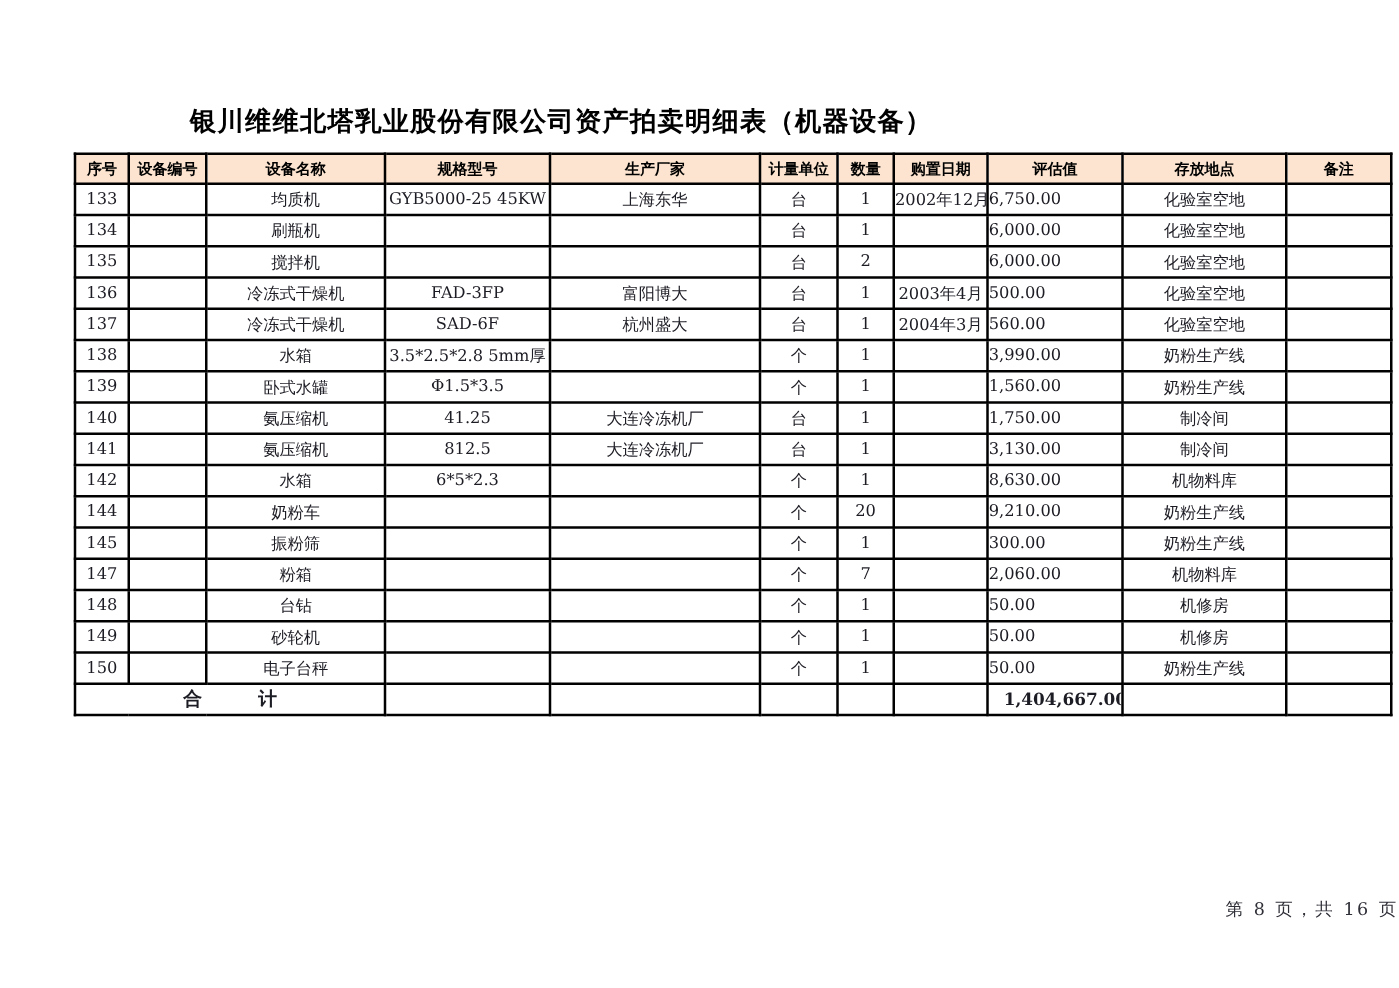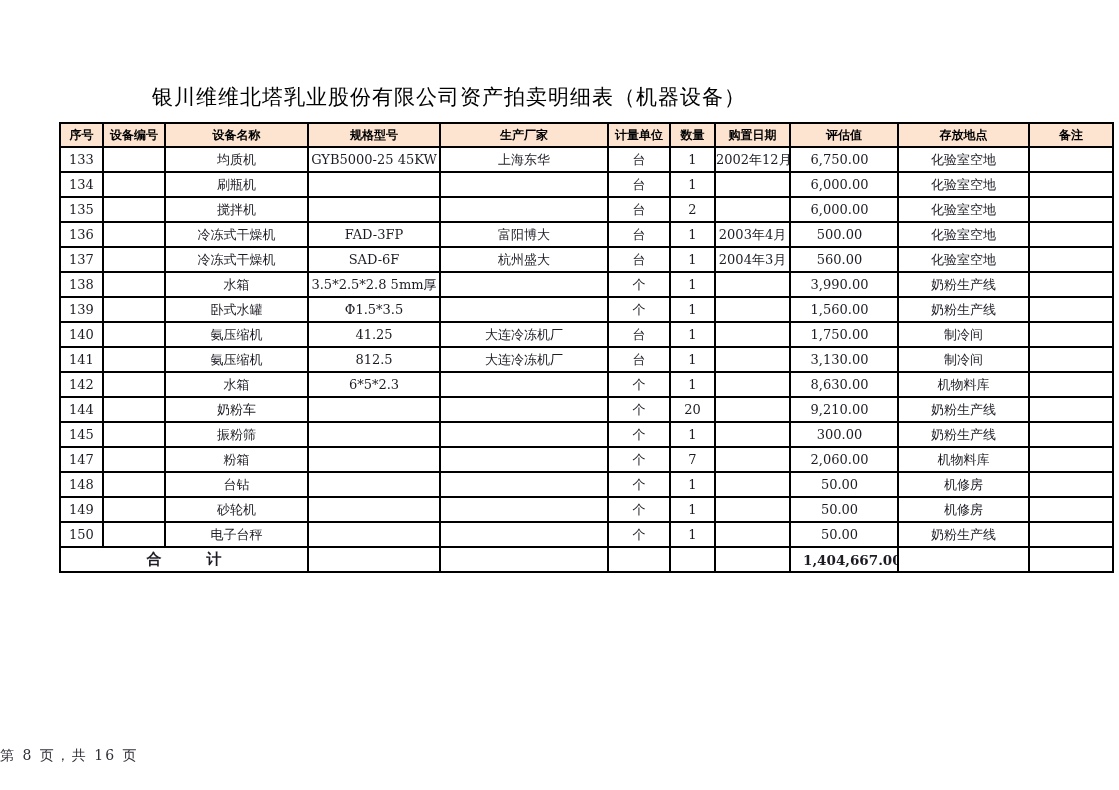--- a/index.html
+++ b/index.html
@@ -8,21 +8,21 @@
     background:#ffffff;
     position:relative;
     font-family:"Liberation Sans", sans-serif;
     overflow:hidden;
   }
   .page-title {
     position:absolute;
     top:83px; left:0; width:898px;
     text-align:center;
     font-size:21px;
-    font-weight:normal;
+    font-weight:bold;
     color:#000;
     letter-spacing:1px;
     font-family:"Liberation Sans", sans-serif;
   }
   table.asset-table {
     position:absolute;
     left:35px; top:122px;
     width:1053px;
     border-collapse:collapse;
     table-layout:fixed;
@@ -44,45 +44,44 @@
     font-family:"Liberation Sans", sans-serif;
   }
   .asset-table td {
     height:23px;
     font-family:"DejaVu Serif","Liberation Serif",serif;
     font-size:13px;
     color:#1c1c24;
     text-align:center;
   }
   .asset-table td.cell-value {
-    text-align:center;
+    text-align:left;
     padding-right:9px;
   }
   .asset-table td.total-label {
     font-family:Liberation Serif, serif;
     font-weight:bold;
     font-size:15px;
     letter-spacing:0;
   }
   .asset-table td.total-value {
     font-weight:bold;
     text-align:center;
     font-size:13.5px;
     padding-right:0;
     padding-left:12px;
   }
   .page-footer {
     position:absolute;
     top:719px; left:0; width:1119px;
-    text-align:left;
+    text-align:right;
     font-size:14px;
     color:#2f2f38;
     letter-spacing:2px;
     font-family:"DejaVu Serif","Liberation Serif",serif;
-    margin-top:28px;
   }
 </style>
 </head>
 <body>
 
 <div class="page-title">银川维维北塔乳业股份有限公司资产拍卖明细表（机器设备）</div>
 
 <table class="asset-table">
   <colgroup>
     <col style="width:43px">

